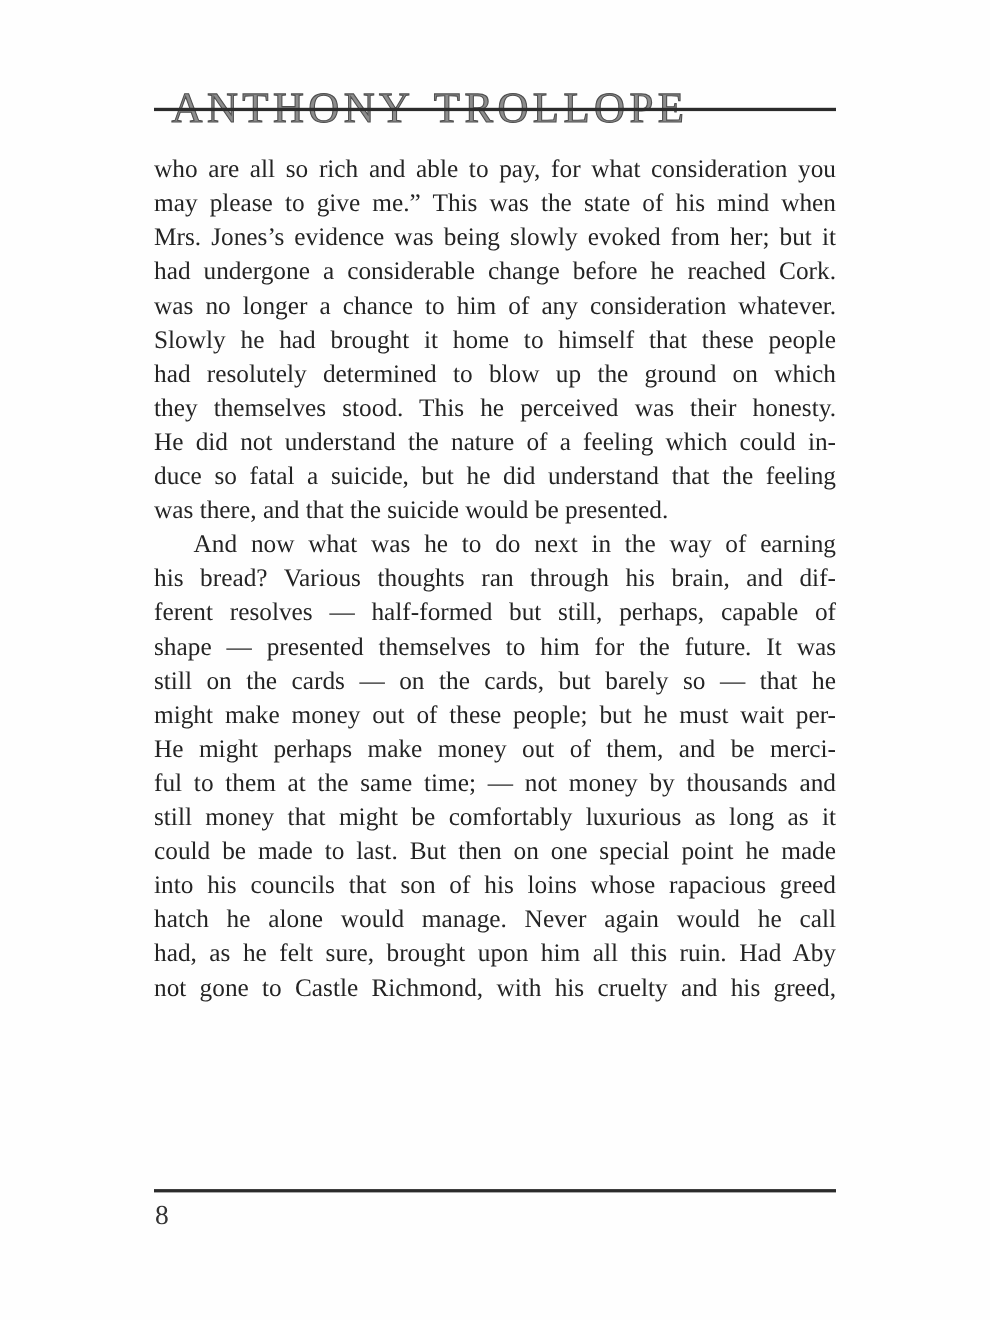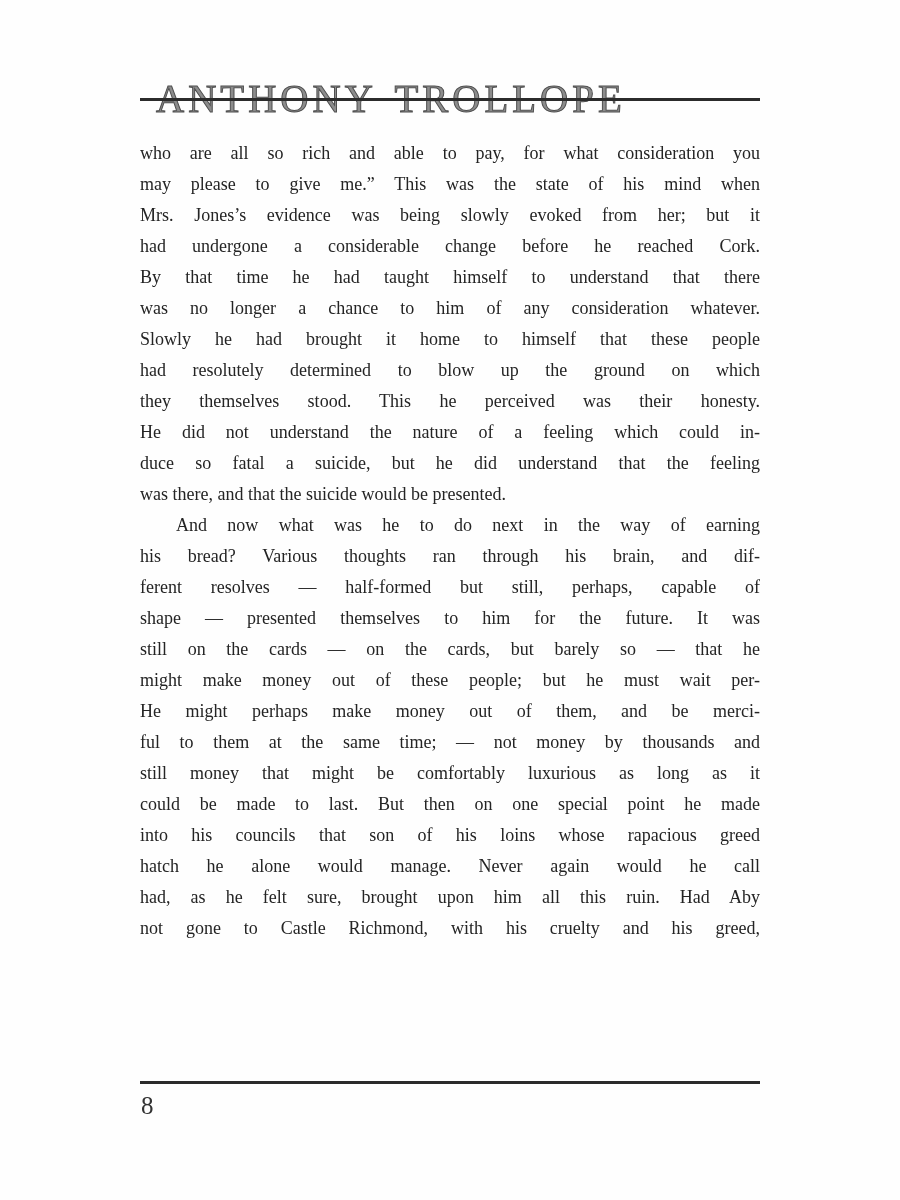--- a/index.html
+++ b/index.html
@@ -35,21 +35,21 @@
     top: 98px;
     width: 620px;
     height: 3px;
     background: #2b2b2b;
   }
   .page-body {
     position: absolute;
     left: 140px;
     top: 138px;
     width: 620px;
-    font-size: 18px;
+    font-size: 23px;
     line-height: 31px;
     color: #242424;
   }
   .paragraph { margin: 0; }
   .line {
     height: 31px;
     text-align: justify;
     text-align-last: justify;
     white-space: normal;
   }
@@ -77,21 +77,20 @@
 <div class="page">
   <h1 class="running-header">ANTHONY TROLLOPE</h1>
   <div class="header-rule"></div>
 
   <div class="page-body">
       <div class="paragraph">
         <div class="line">who are all so rich and able to pay, for what consideration you</div>
         <div class="line">may please to give me.” This was the state of his mind when</div>
         <div class="line">Mrs. Jones’s evidence was being slowly evoked from her; but it</div>
         <div class="line">had undergone a considerable change before he reached Cork.</div>
-        <div class="line">By that time he had taught himself to understand that there</div>
         <div class="line">was no longer a chance to him of any consideration whatever.</div>
         <div class="line">Slowly he had brought it home to himself that these people</div>
         <div class="line">had resolutely determined to blow up the ground on which</div>
         <div class="line">they themselves stood. This he perceived was their honesty.</div>
         <div class="line">He did not understand the nature of a feeling which could in-</div>
         <div class="line">duce so fatal a suicide, but he did understand that the feeling</div>
         <div class="line no-just">was there, and that the suicide would be presented.</div>
       </div>
       <div class="paragraph">
         <div class="line indent">And now what was he to do next in the way of earning</div>

